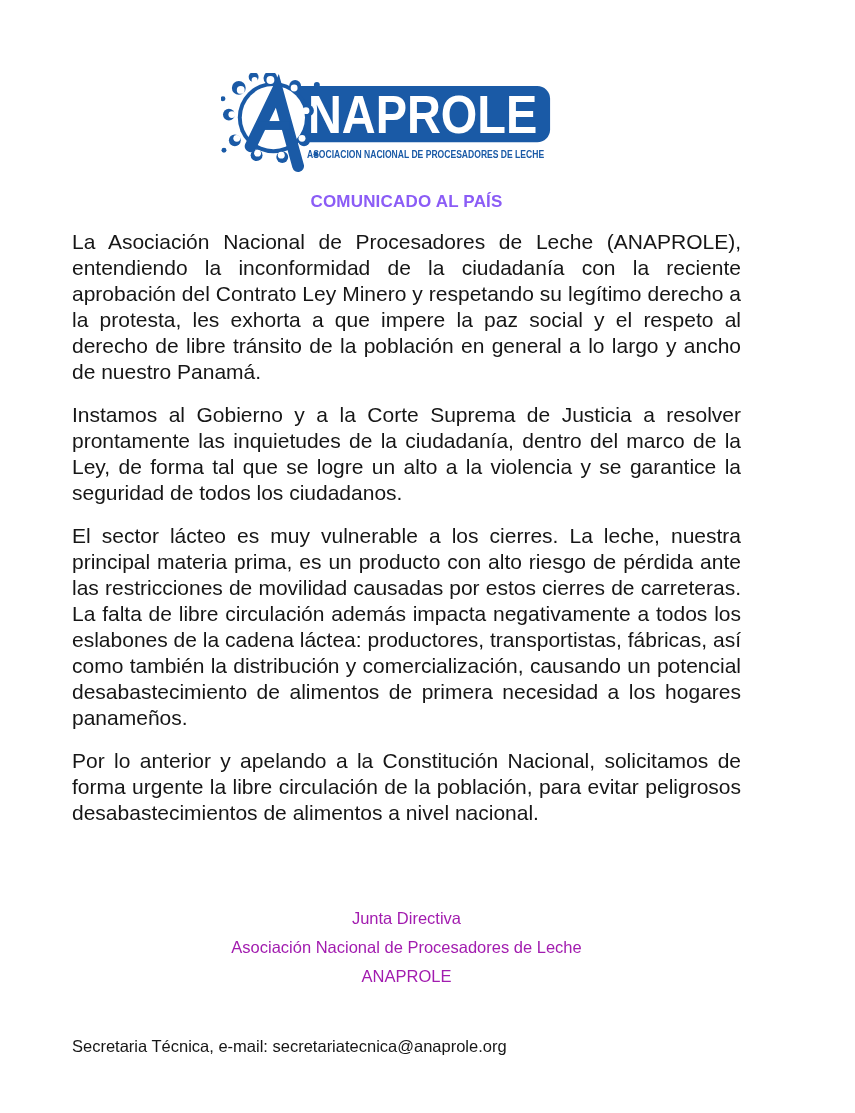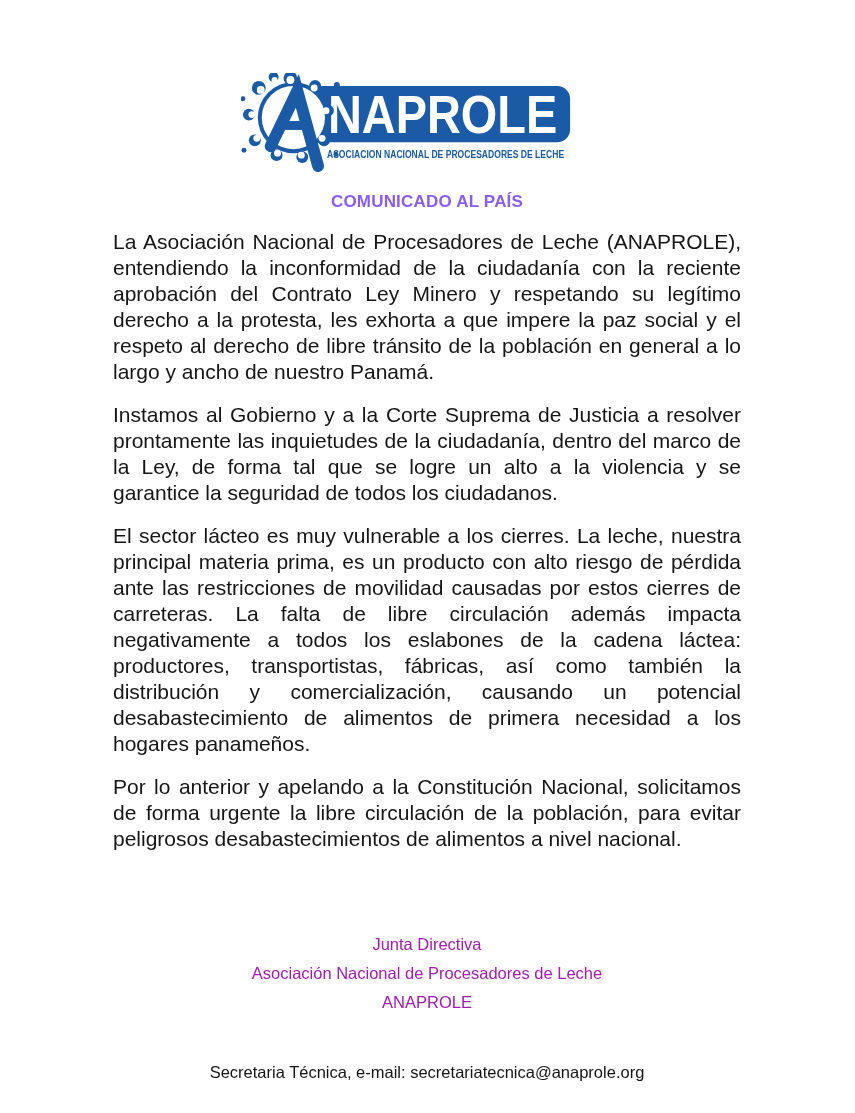--- a/index.html
+++ b/index.html
@@ -5,21 +5,21 @@
   html, body {
     margin: 0;
     padding: 0;
     background: #ffffff;
   }
   .page {
     width: 855px;
     height: 1113px;
     background: #ffffff;
     box-sizing: border-box;
-    padding: 73px 114px 0 113px;
+    padding: 73px 114px 0 72px;
     font-family: "Liberation Sans", sans-serif;
     color: #161616;
     overflow: hidden;
   }
   .logo-wrap {
     width: 336px;
     margin: 0 auto;
     transform: translateX(-18px);
   }
   .lg-rect {
@@ -70,21 +70,20 @@
   }
   .signature {
     margin-top: 78px;
     text-align: center;
     font-size: 16.5px;
     line-height: 29px;
     color: #a21caf;
   }
   .doc-footer {
     margin-top: 46px;
-    text-align: center;
     font-size: 16.5px;
     color: #161616;
   }
 </style>
 </head>
 <body>
 
 <div class="page">
 
   <div class="logo-wrap">

